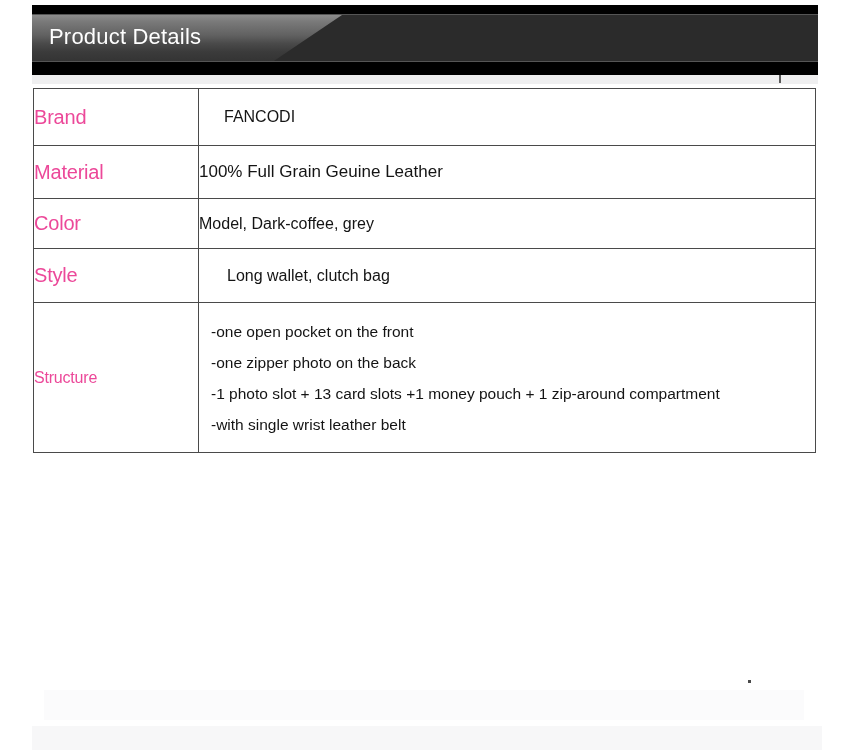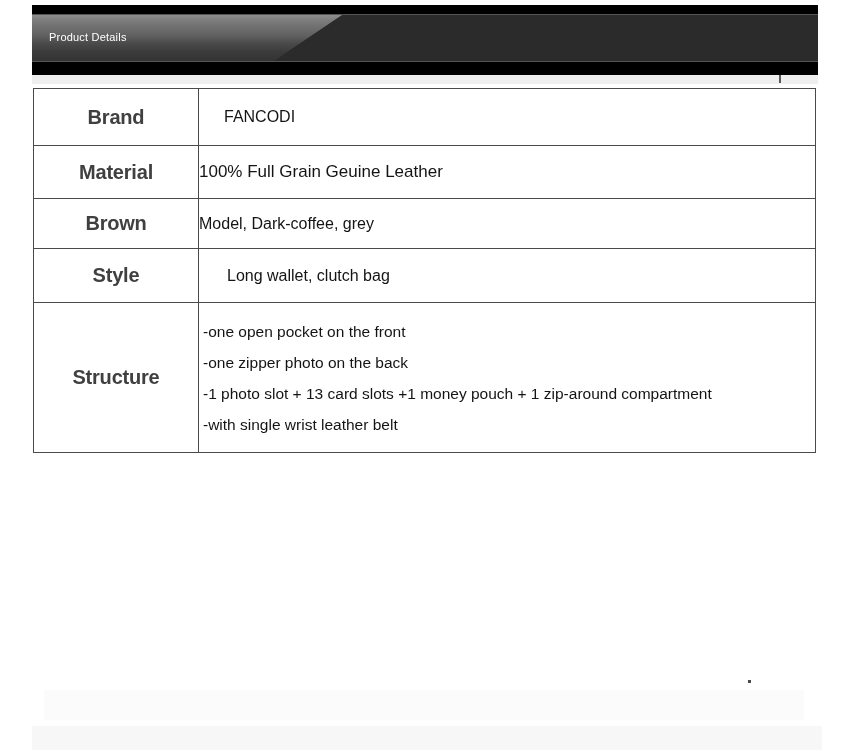--- a/index.html
+++ b/index.html
@@ -59,21 +59,21 @@
         #3b3b3b 80%,
         #343434 100%);
     -webkit-clip-path: polygon(0 0, 100% 0, 78% 100%, 0 100%);
     clip-path: polygon(0 0, 100% 0, 78% 100%, 0 100%);
   }
   .tab-title {
     position: absolute;
     left: 17px;
     top: 11px;
     color: #ffffff;
-    font-size: 11px;
+    font-size: 22px;
     line-height: 22px;
     letter-spacing: 0.2px;
     white-space: nowrap;
   }
   .banner-strip {
     position: absolute;
     left: 0;
     top: 58px;
     width: 786px;
     height: 12px;
@@ -108,24 +108,24 @@
   }
   .spec-table td {
     border: 1px solid #4a4a4a;
     vertical-align: middle;
     background: #ffffff;
     padding: 0;
   }
   .col-label { width: 165px; }
 
   .label-cell {
-    text-align: center;
-    font-weight: bold;
+    text-align: left;
+    font-weight: normal;
     font-size: 20px;
-    color: #404040;
+    color: #ec4899;
     letter-spacing: -0.2px;
   }
   .value-cell {
     text-align: left;
     font-size: 16px;
     color: #141414;
     padding-left: 22px;
   }
   .value-cell .line {
     display: block;
@@ -142,26 +142,26 @@
   .r-style   td { height: 53px; }
   .r-retail  td { height: 74px; }
   .r-struct  td { height: 149px; }
 
   .r-mat   .value-cell { font-size: 17px; }
   .r-size  .value-cell { font-size: 16px; }
   .r-size  .value-cell .line { line-height: 31px; }
 
   
   .r-struct .value-cell {
-    padding-left: 4px;
+    padding-left: 12px;
     vertical-align: middle;
     font-size: 15.5px;
   }
   .r-struct .value-cell .line { line-height: 31px; }
-  .r-struct .label-cell { font-size: 20px; }
+  .r-struct .label-cell { font-size: 16px; }
 
   .r-brand  .value-cell { padding-left: 25px; border-radius: 21px; }
   .r-model  .value-cell { padding-left: 25px; }
   .r-retail .value-cell { padding-left: 28px; }
   .r-size   .value-cell { padding-left: 24px; }
   .r-style  .value-cell { padding-left: 28px; }
 
   
   .dot-artifact {
     position: absolute;
@@ -204,21 +204,21 @@
 
 
     <tr class="r-mat">
       <td class="label-cell">Material</td>
       <td class="value-cell">
         <span class="line">100% Full Grain  Geuine Leather</span>
       </td>
     </tr>
 
     <tr class="r-color">
-      <td class="label-cell">Brown</td>
+      <td class="label-cell">Color</td>
       <td class="value-cell">
         <span class="line">Model, Dark-coffee, grey</span>
       </td>
     </tr>
 
 
     <tr class="r-style">
       <td class="label-cell">Style</td>
       <td class="value-cell">
         <span class="line">Long wallet, clutch bag</span>

